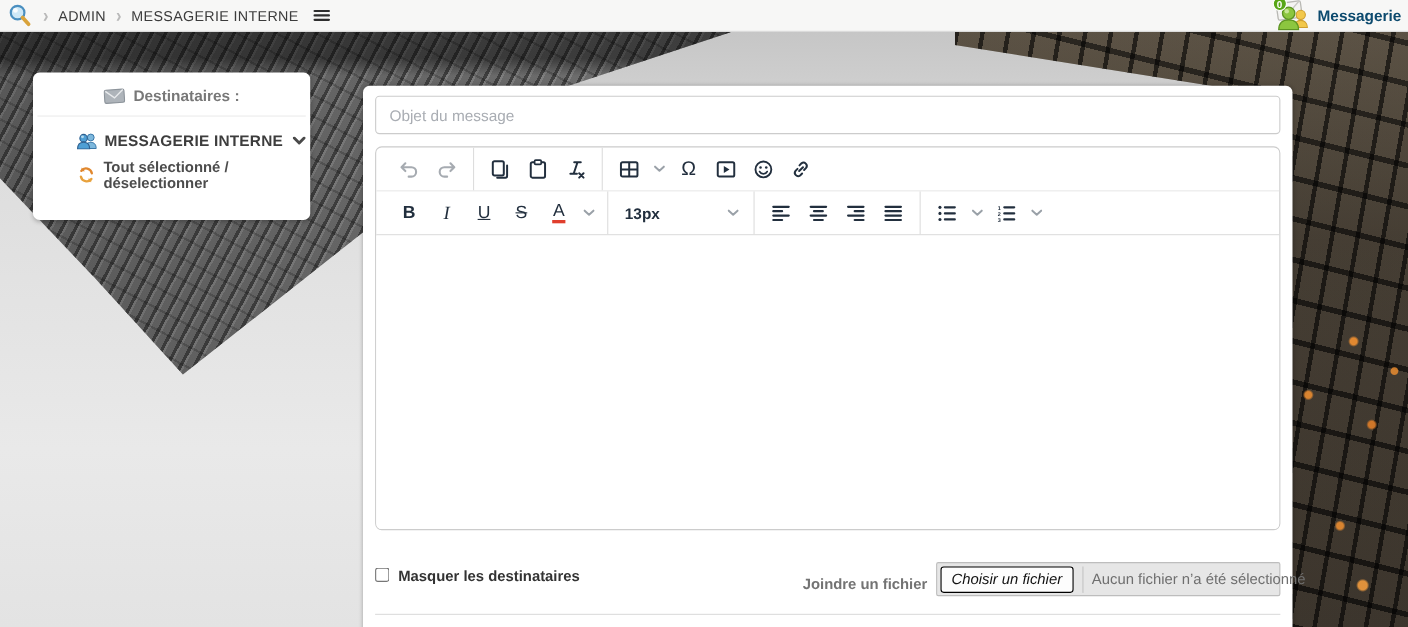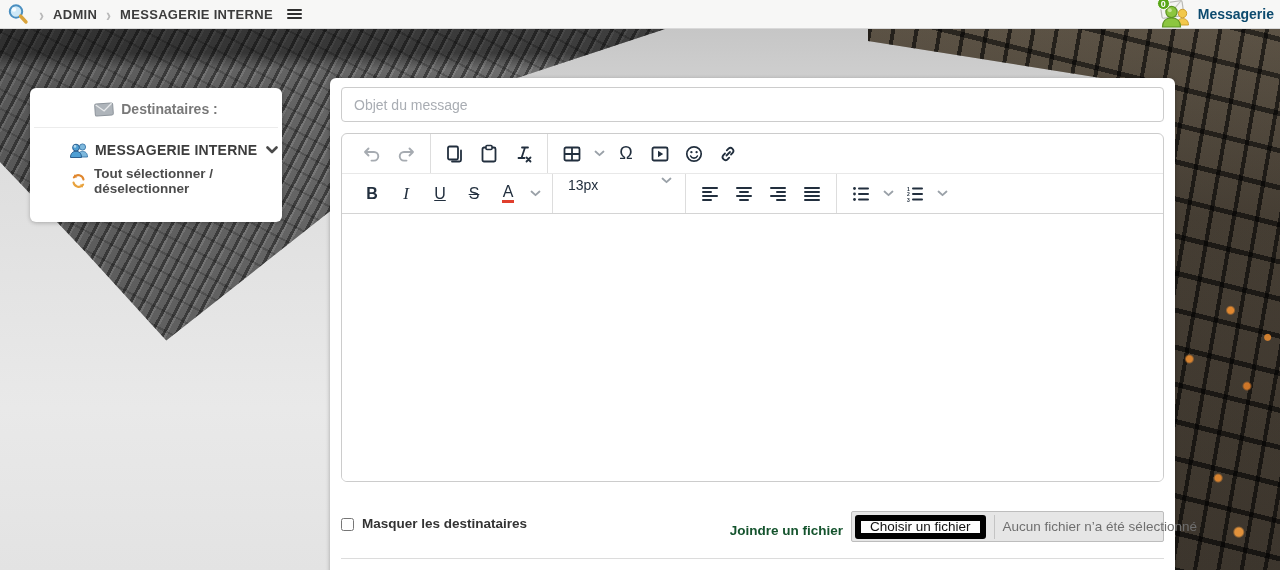--- a/index.html
+++ b/index.html
@@ -1,21 +1,21 @@
 <!DOCTYPE html>
 <html><head>
 <meta charset="utf-8">
 <style>
   * { margin:0; padding:0; box-sizing:border-box; }
   html,body { width:1280px; height:570px; overflow:hidden; font-family:"Liberation Sans", sans-serif; background:#e6e6e6; }
 
   
   .topbar { position:absolute; left:0; top:0; width:1280px; height:29px; background:#f7f7f6; border-bottom:1px solid #d9d9d9; display:flex; align-items:center; padding:0 6px; z-index:50; }
   .crumb-sep { color:#b9b9b9; font-size:15px; font-weight:bold; margin:0 9px; transform:scaleY(1.2); }
-  .crumb { font-size:13px; font-weight:bold; color:#3c3c3c; letter-spacing:.3px; cursor:pointer; }
+  .crumb { font-size:13px; font-weight:normal; color:#3c3c3c; letter-spacing:.3px; cursor:pointer; }
   .burger { margin-left:14px; width:15px; height:11px; display:flex; flex-direction:column; justify-content:space-between; cursor:pointer; }
   .burger i { display:block; height:2.4px; background:#2e2e2e; border-radius:1px; }
   .topbar-right { margin-left:auto; display:flex; align-items:center; gap:4px; }
   .msg-ico-wrap { position:relative; width:37px; height:28px; }
   .badge { position:absolute; left:0; top:-3px; min-width:13px; height:13px; background:#58a617; border:1px solid #fff; border-radius:50%; color:#fff; font-size:9px; font-weight:bold; display:flex; align-items:center; justify-content:center; }
   .msg-label { font-size:14px; font-weight:bold; color:#0c4a6e; }
 
   
   .backdrop { position:absolute; left:0; top:29px; width:1280px; height:541px; overflow:hidden;
     background:linear-gradient(180deg,#c6c6c6 0%,#dedede 25%,#e9e9e9 70%,#e3e3e3 100%); }
@@ -40,21 +40,21 @@
       radial-gradient(circle 6px at 73% 74%, rgba(233,140,48,.95) 0 4px, transparent 6px),
       radial-gradient(circle 5px at 85% 83%, rgba(233,140,48,.9) 0 3px, transparent 5px),
       radial-gradient(circle 6px at 90% 93%, rgba(233,150,60,.95) 0 4px, transparent 6px),
       radial-gradient(circle 4px at 97% 57%, rgba(233,140,48,.85) 0 3px, transparent 4px),
       repeating-linear-gradient(100deg,rgba(0,0,0,.6) 0 4px,transparent 4px 23px),
       repeating-linear-gradient(14deg,rgba(0,0,0,.5) 0 5px,rgba(120,105,85,.18) 5px 36px),
       linear-gradient(180deg,#554d41 0%,#3a342c 35%,#2f2a24 100%);
   }
 
   
-  .recipients { position:absolute; left:30px; top:88px; width:252px; height:134px; background:#fff; border-radius:6px; box-shadow:0 1px 4px rgba(0,0,0,.25); z-index:10; padding-top:13px; }
+  .recipients { position:absolute; left:30px; top:66px; width:252px; height:134px; background:#fff; border-radius:6px; box-shadow:0 1px 4px rgba(0,0,0,.25); z-index:10; padding-top:13px; }
   .recip-title { display:flex; align-items:center; justify-content:center; gap:7px; font-size:14px; font-weight:bold; color:#787878; }
   .recip-div { border:none; border-top:1px solid #ececec; margin:10px 4px 14px; }
   .recip-row { display:flex; align-items:center; gap:7px; margin:0 0 8px 40px; cursor:pointer; }
   .recip-group-label { font-size:14px; font-weight:bold; color:#3d3d3d; letter-spacing:.2px; }
   .recip-toggle-label { font-size:13.5px; font-weight:bold; color:#4c4c4c; }
 
   
   .compose { position:absolute; left:330px; top:78px; width:845px; height:500px; background:#fff; border-radius:6px 6px 0 0; box-shadow:0 1px 4px rgba(0,0,0,.3); z-index:10; padding:9px 11px; }
   .subject { width:100%; height:35px; border:1px solid #ccc; border-radius:4px; padding:0 12px; font-size:14px; color:#333; outline:none; font-family:"Liberation Sans",sans-serif; }
   .subject::placeholder { color:#a9adb3; }
@@ -67,32 +67,32 @@
   .tb-group + .tb-group { border-left:1px solid #ddd; }
   .tb-btn { width:34px; height:34px; display:flex; align-items:center; justify-content:center; border-radius:3px; cursor:pointer; color:#222f3e; }
   .tb-btn.narrow { width:20px; }
   .tb-btn.disabled { color:#a6abb1; cursor:default; }
   .tl { font-size:16px; font-weight:bold; font-style:normal; }
   .tl-i { font-style:italic; font-weight:normal; font-family:"Liberation Serif",serif; font-size:17px; }
   .tl-u { text-decoration:underline; font-weight:normal; }
   .tl-s { text-decoration:line-through; font-weight:normal; }
   .tl-a { font-weight:normal; font-size:16px; border-bottom:3px solid #e03e2d; line-height:1.05; padding:0 1px; }
   .tl-om { font-size:18px; font-weight:normal; }
-  .fontsize-sel { display:flex; align-items:flex-start; justify-content:space-between; width:118px; height:34px; padding:0 6px 0 8px; border-radius:3px; cursor:pointer; }
+  .fontsize-sel { display:flex; align-items:center; justify-content:space-between; width:118px; height:34px; padding:0 6px 0 8px; border-radius:3px; cursor:pointer;font-weight:bold; }
   .fontsize-sel span { font-size:14px; color:#222f3e; }
   .editor-body { height:267px; background:#fff; cursor:text; }
 
   .footer-row { margin-top:29px; display:flex; align-items:flex-start; }
-  .hide-recips { display:flex; align-items:flex-end; gap:8px; margin-top:5px; }
+  .hide-recips { display:flex; align-items:flex-start; gap:8px; margin-top:5px; }
   .hide-recips input { width:13px; height:13px; accent-color:#fff; cursor:pointer; }
   .hide-recips label { font-size:13.5px; font-weight:bold; color:#333; cursor:pointer; }
   .attach-zone { margin-left:auto; display:flex; align-items:center; gap:8px; }
-  .attach-label { font-size:13.5px; font-weight:bold; color:#14532d; margin-top:8px; }
+  .attach-label { font-size:13.5px; font-weight:bold; color:#737373; margin-top:8px; }
   .filebox { width:313px; height:31px; background:#e6e6e6; border:1px solid #bdbdbd; border-radius:2px; display:flex; align-items:center; padding:0 0 0 3px; cursor:pointer; }
-  .filebtn { background:#fdfdfd; border:6px solid #000000; border-radius:3px; height:24px; padding:0 9px; font-size:13.5px; color:#111; display:flex; align-items:center; white-space:nowrap; }
+  .filebtn { background:#fdfdfd; border:1px solid #000000; border-radius:3px; height:24px; padding:0 9px; font-size:13.5px; color:#111; display:flex; align-items:center; white-space:nowrap;font-style:italic; }
   .filemsg { font-size:13.5px; color:#6f6f6f; padding-left:8px; border-left:1px solid #c4c4c4; margin-left:8px; height:24px; display:flex; align-items:center; white-space:nowrap;text-align:center; }
   .bottom-div { border:none; border-top:1px solid #dcdcdc; margin-top:16px; }
 
   svg { display:block; }
 </style>
 </head>
 <body>
 
 <div class="backdrop">
   <div class="bg-left"></div>
@@ -165,21 +165,21 @@
   </div>
   <div class="recip-row">
     <span>
       <svg width="17" height="16" viewBox="0 0 17 16">
         <path d="M13.5 6.5 a5.4 5.4 0 0 0 -9.6 -2.2" fill="none" stroke="#e0872e" stroke-width="2.1" stroke-linecap="round"></path>
         <path d="M4.2 1.2 L3.8 4.6 L7.2 4.6 Z" fill="#e0872e"></path>
         <path d="M3.5 9.5 a5.4 5.4 0 0 0 9.6 2.2" fill="none" stroke="#e8a23d" stroke-width="2.1" stroke-linecap="round"></path>
         <path d="M12.8 14.8 L13.2 11.4 L9.8 11.4 Z" fill="#e8a23d"></path>
       </svg>
     </span>
-    <span class="recip-toggle-label">Tout sélectionner / déselectionner</span>
+    <span class="recip-toggle-label">Tout sélectionné / déselectionner</span>
   </div>
 </div>
 
 <div class="compose">
   <input class="subject" type="text" placeholder="Objet du message" style="">
 
   <div class="editor">
 
     <div class="tb-row tb-row1">
       <div class="tb-group">

